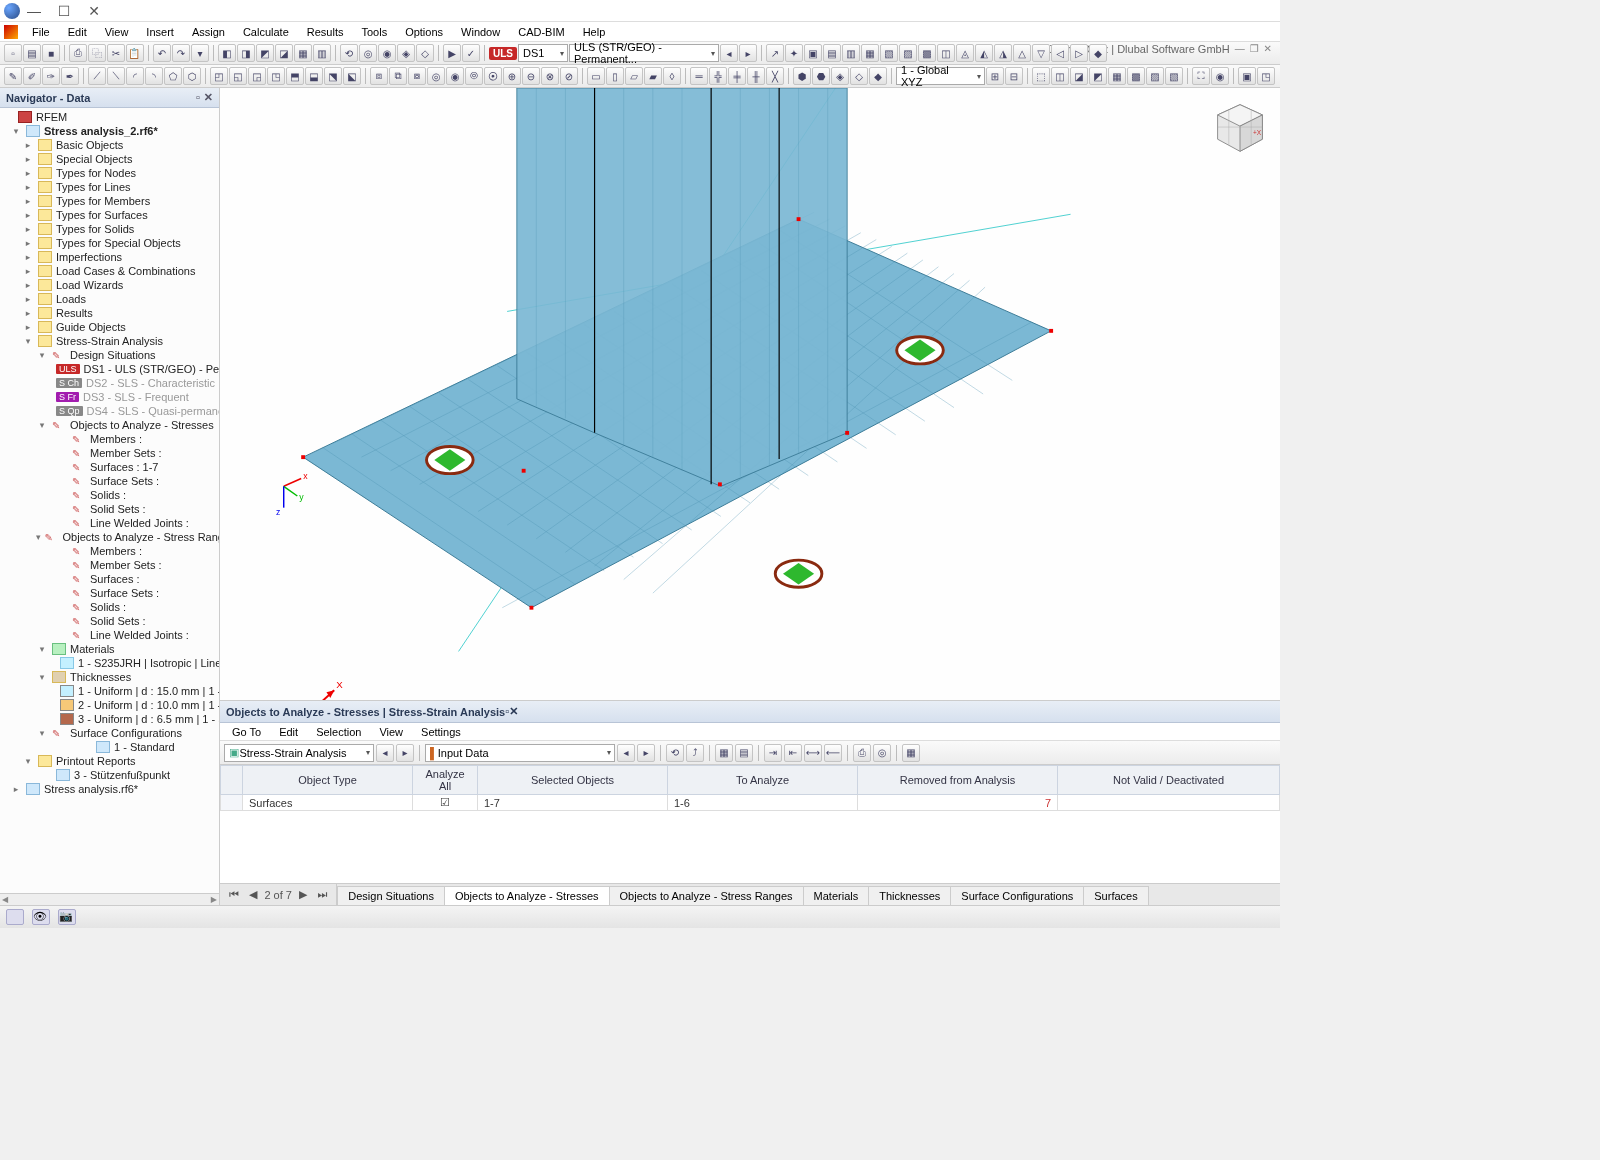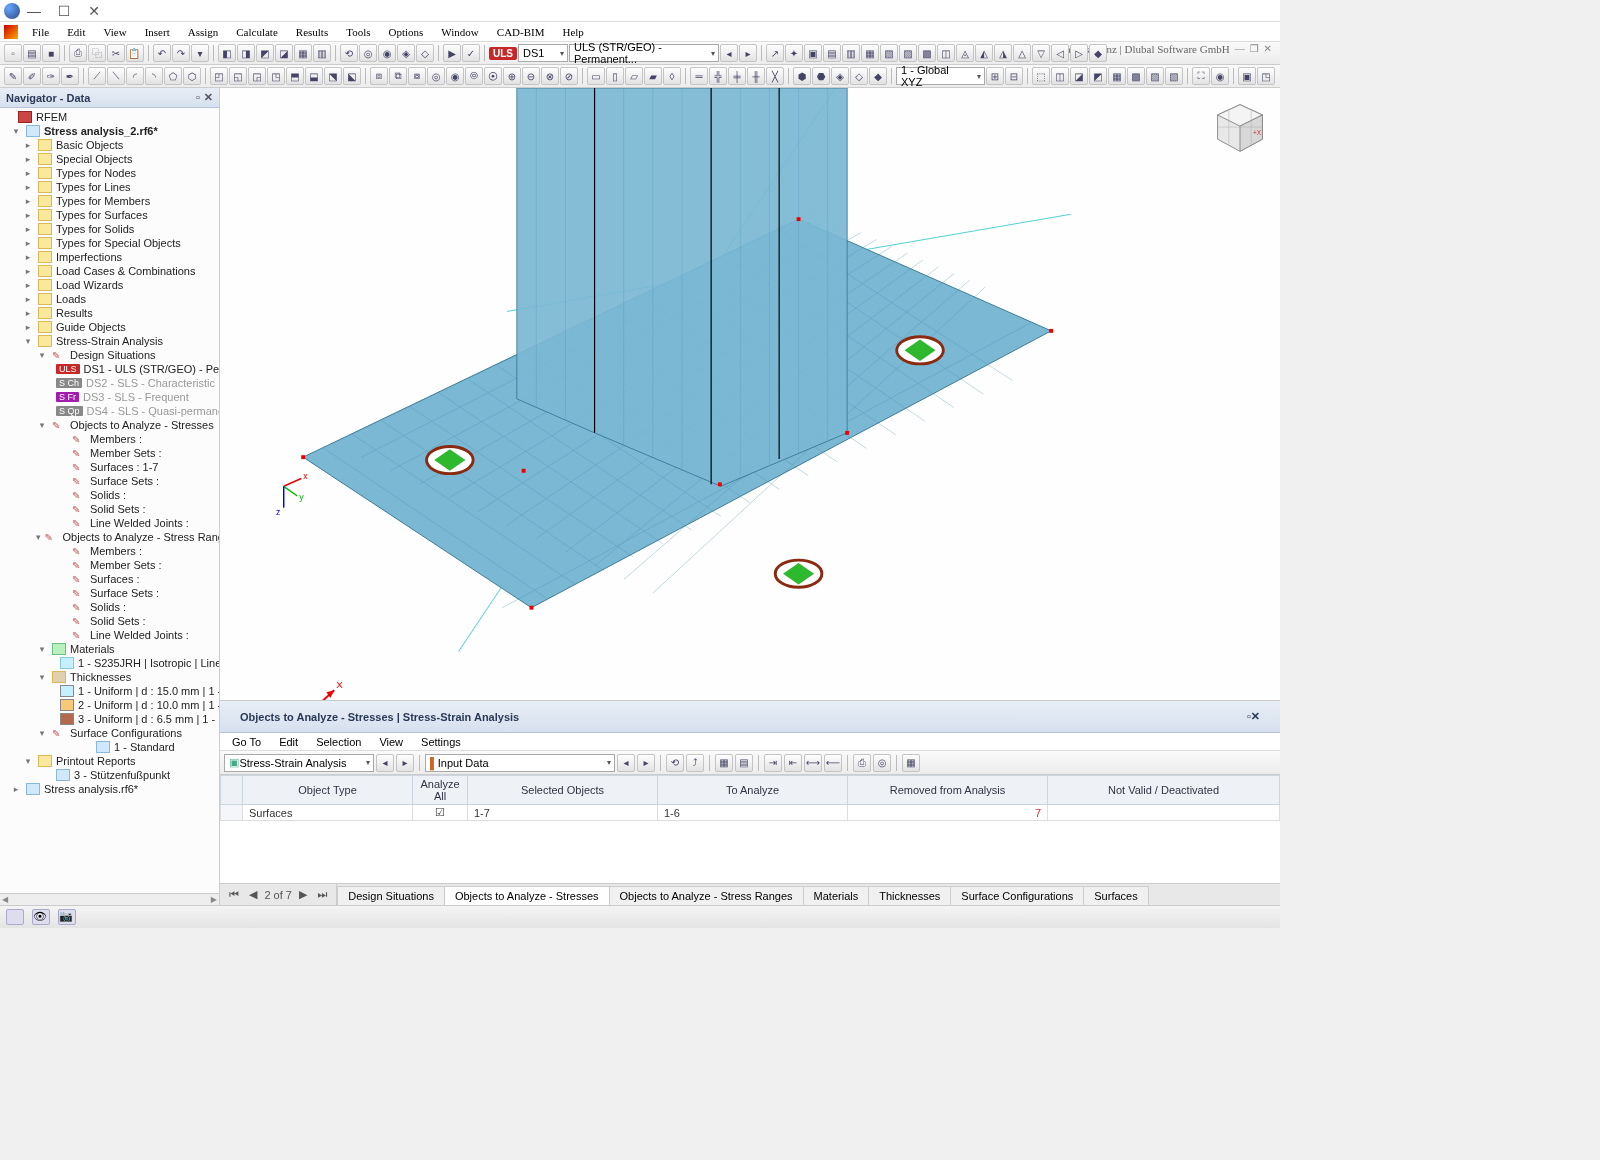--- a/index.html
+++ b/index.html
@@ -6,21 +6,21 @@
   body { font-family: "Segoe UI", Tahoma, sans-serif; font-size: 11px; background: #f0f0f0; overflow: hidden; width: 1280px; height: 928px; position: relative; }
 
   
   .titlebar { height: 22px; background: #fff; display: flex; align-items: center; padding: 0 4px; border-bottom: 1px solid #ddd; }
   .titlebar .icon { width: 16px; height: 16px; background: radial-gradient(circle at 30% 30%, #6aa6ff, #2a4a84); border-radius: 50%; margin-right: 6px;}
   .titlebar .title { flex: 1; color: #333; font-size: 12px; }
   .titlebar .winbtns { display: flex; gap: 14px; color:#555; font-family: "Segoe MDL2 Assets", sans-serif; }
   .titlebar .winbtns span { cursor: pointer; font-size: 14px; width: 16px; text-align: center;}
 
   
-  .menubar { height: 20px; background: #fff; display: flex; align-items: center; padding: 0 2px; border-bottom: 1px solid #ddd; justify-content: space-between; font-family: Liberation Serif, serif;}
+  .menubar { height: 20px; background: #fff; display: flex; align-items: center; padding: 0 2px; border-bottom: 1px solid #ddd; justify-content: space-between;}
   .menubar .menus { display: flex; gap: 2px; align-items: center;}
   .menubar .menus .logo { width:14px; height:14px; background: linear-gradient(135deg,#c00,#fa0); margin: 0 4px 0 2px; }
   .menubar .menus span { padding: 2px 8px; cursor: pointer; }
   .menubar .right { color: #666; padding-right: 6px; display:flex; gap:5px; align-items:center;margin-top:34px;}
   .menubar .right .tiny { font-size:10px; color:#888; }
 
   
   .toolbar { height: 23px; background: linear-gradient(#fafafa,#ececec); display: flex; align-items: center; padding: 0 4px; border-bottom: 1px solid #ccc; gap: 1px; }
   .tbtn { width: 18px; height: 18px; background: linear-gradient(#fefefe,#e2e2e2); border: 1px solid #c4c4c4; border-radius: 2px; cursor: pointer; display:flex; align-items:center; justify-content:center; font-size:10px; color:#446; flex:0 0 auto;}
   .tsep { width: 1px; height: 16px; background: #bbb; margin: 0 3px; flex:0 0 auto;}
@@ -54,21 +54,21 @@
   .b-uls { background:#c62828;} .b-sch{background:#888;} .b-sfr{background:#a21caf;} .b-sqp{background:#888;}
 
   
   .viewport { flex:1; position:relative; background:#fff; display:flex; flex-direction:column;}
   .view3d { flex:1; position:relative; overflow:hidden; background:#fefefe;}
   .slab { position:absolute; }
   .cube-gizmo { position:absolute; top:12px; right:12px; width:56px; height:56px; }
 
   
   .bottom-panel { height: 205px; border-top:1px solid #ccc; display:flex; flex-direction:column; background:#fafafa;}
-  .bp-header { background: linear-gradient(#e8eef6,#d6e0ee); height: 32px; display:flex; align-items:center; padding:0 20px; font-weight:bold; color:#2a3a56; justify-content:space-between; border-bottom:1px solid #b8c4d6;}
+  .bp-header { background: linear-gradient(#e8eef6,#d6e0ee); height: 22px; display:flex; align-items:center; padding:0 6px; font-weight:bold; color:#2a3a56; border-bottom:1px solid #b8c4d6;}
   .bp-submenu { height:18px; background:#fff; display:flex; gap:2px; padding:0 4px; align-items:center; border-bottom:1px solid #ddd;}
   .bp-submenu span { padding:1px 8px; cursor:pointer;}
   .bp-toolbar { height:24px; background:linear-gradient(#fafafa,#ececec); display:flex; align-items:center; padding:0 4px; gap:2px; border-bottom:1px solid #ccc;}
   .bp-grid { flex:1; background:#fff; overflow:auto;}
   .bp-grid table { width:100%; border-collapse:collapse; font-size:11px;}
   .bp-grid th { background:#eef1f5; border:1px solid #ccd4e0; padding:2px 6px; font-weight:normal; color:#334;}
   .bp-grid td { border:1px solid #ddd; padding:1px 6px; background:#fff; color:#333;}
   .bp-grid td.first { background:#f4f6fa;}
   .bp-tabs { height:22px; background:#e8e8e8; display:flex; align-items:center; border-top:1px solid #ccc; gap:0;}
   .paginator { display:flex; align-items:center; gap:4px; padding:0 6px; border-right:1px solid #ccc; height:100%; color:#555;}
@@ -673,21 +673,21 @@
         <div class="tbtn">◎</div>
         <div class="tsep"></div>
         <div class="tbtn">▦</div>
       </div>
       <div class="bp-grid">
         <table>
           <thead>
             <tr>
               <th style="width:22px;"></th>
               <th style="width:170px;">Object Type</th>
-              <th style="width:55px;">Analyze All</th>
+              <th style="width:65px;">Analyze All</th>
               <th style="width:190px;">Selected Objects</th>
               <th style="width:190px;">To Analyze</th>
               <th style="width:200px;">Removed from Analysis</th>
               <th>Not Valid / Deactivated</th>
             </tr>
           </thead>
           <tbody>
             <tr>
               <td class="first"></td>
               <td>Surfaces</td>

